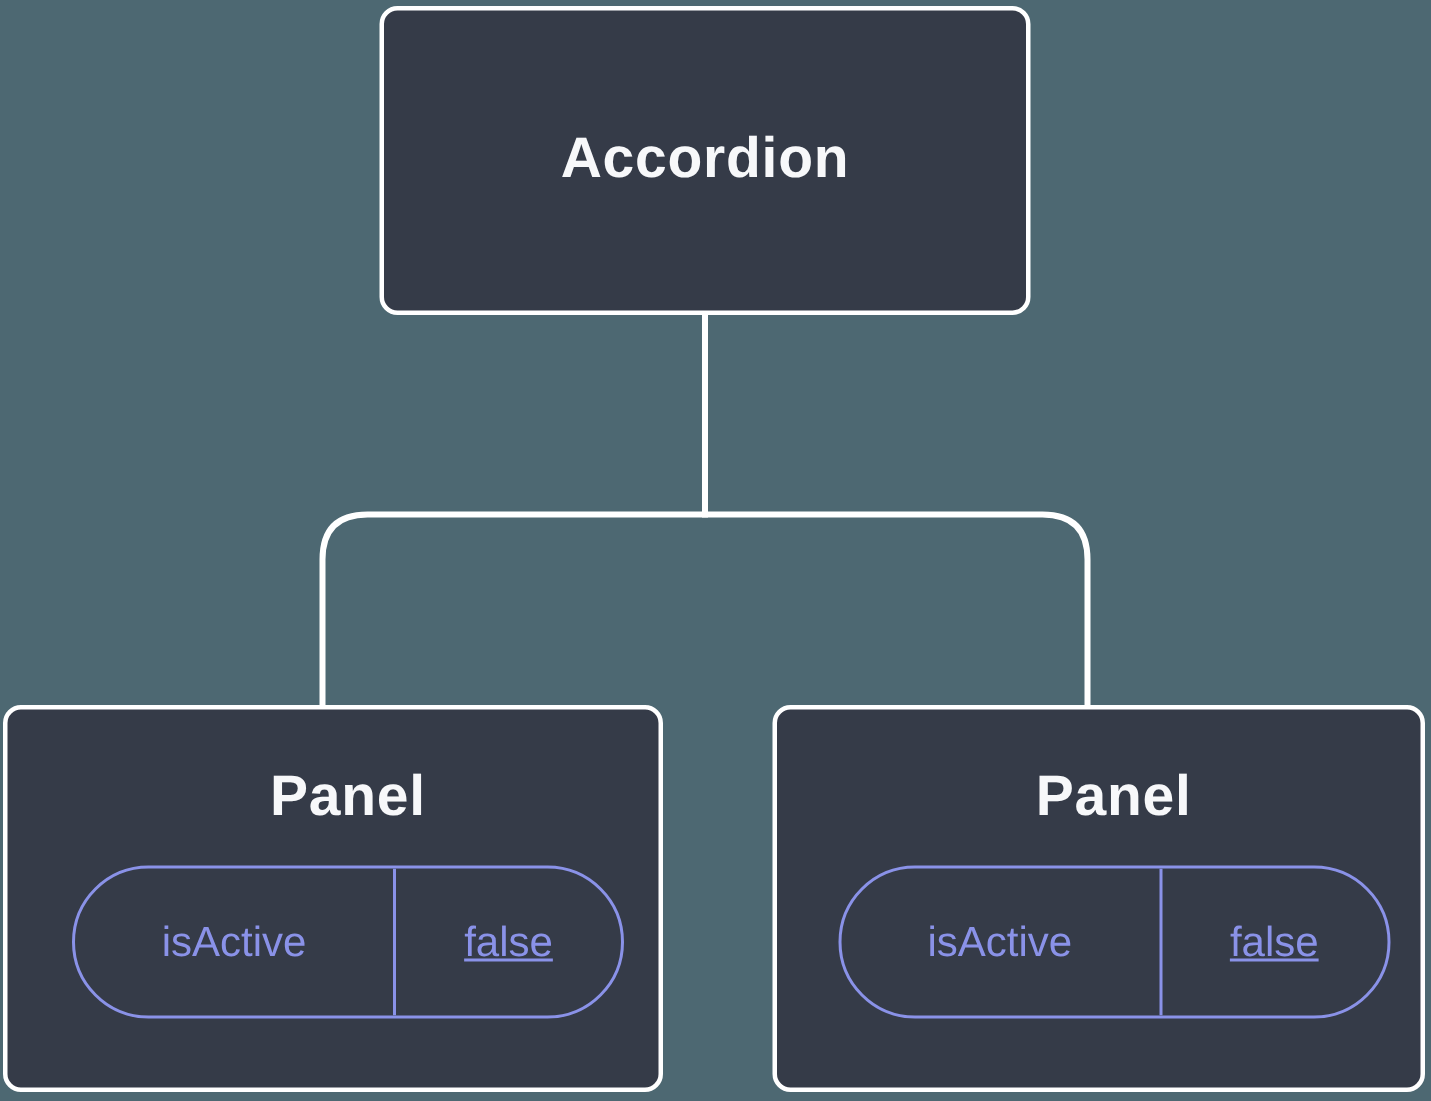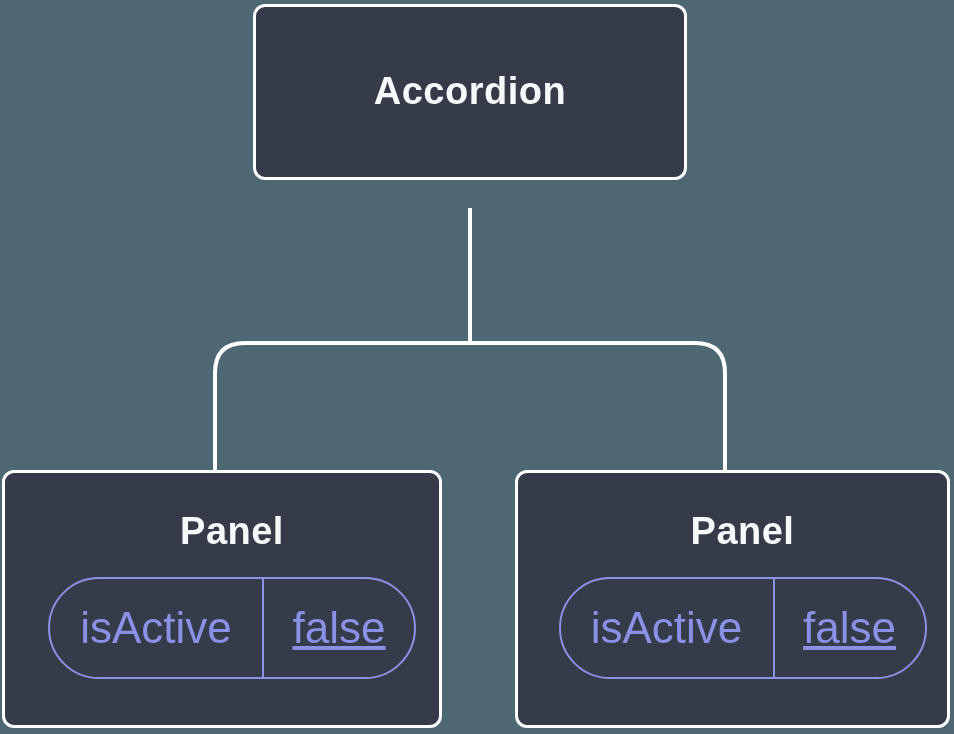--- a/index.html
+++ b/index.html
@@ -27,21 +27,21 @@
     position: absolute;
     box-sizing: border-box;
     background: #353B48;
     border: 3px solid #FFFFFF;
     border-radius: 12px;
   }
   .node-root {
     left: 253px;
     top: 4px;
     width: 434px;
-    height: 176px;
+    height: 206px;
     display: flex;
     align-items: center;
     justify-content: center;
   }
   .node-label {
     color: #F7F8FA;
     font-size: 38px;
     font-weight: 600;
     letter-spacing: 0.5px;
     line-height: 1.2;
@@ -74,21 +74,21 @@
     border-radius: 51px;
     display: flex;
     align-items: stretch;
     overflow: hidden;
   }
   .state-cell {
     display: flex;
     align-items: center;
     justify-content: center;
     color: #8A92E8;
-    font-size: 44px;
+    font-size: 28px;
     font-weight: 400;
   }
   .state-cell-key {
     flex: 0 0 212px;
     border-right: 2px solid #8A92E8;
   }
   .state-cell-value {
     flex: 1 1 auto;
     text-decoration: underline;
   }

